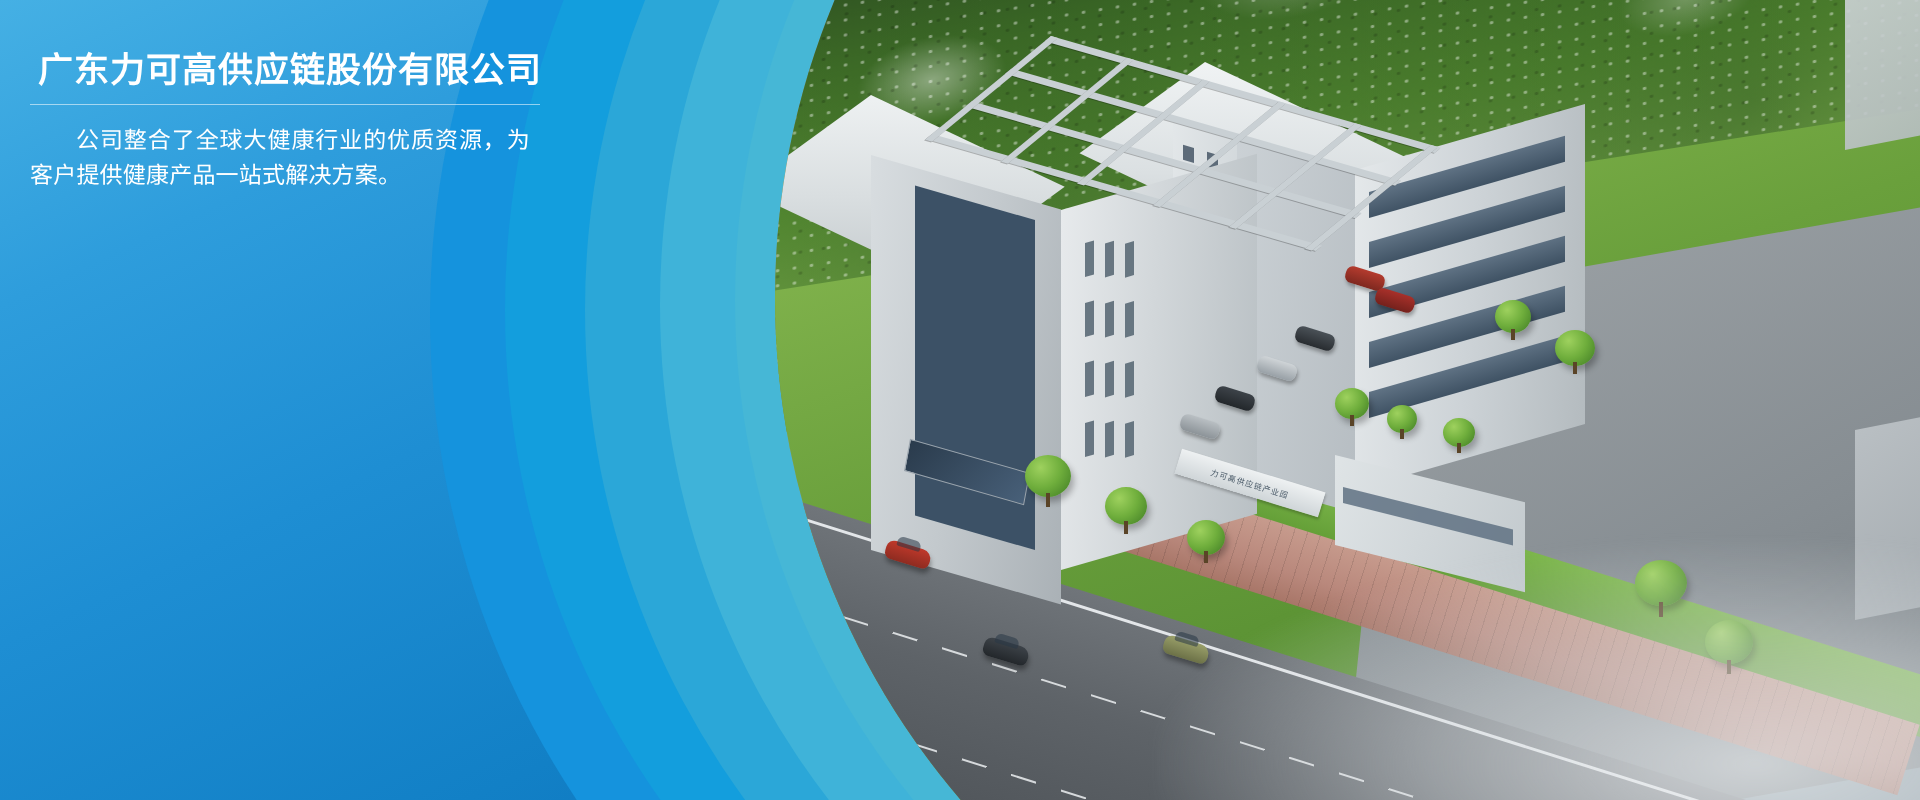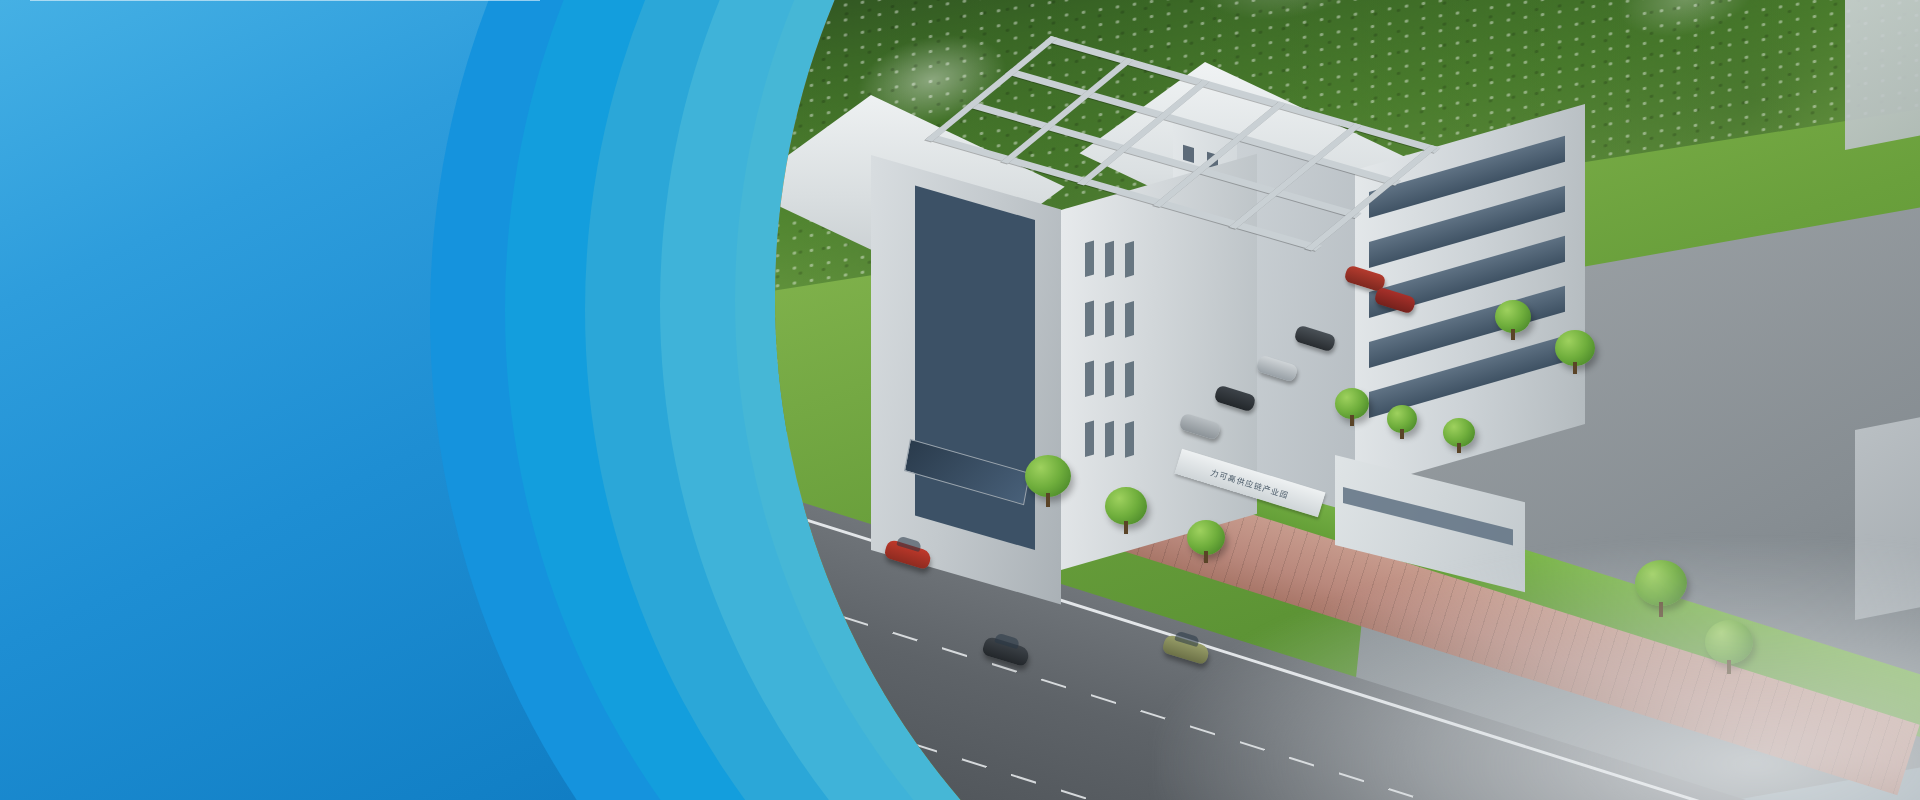--- a/index.html
+++ b/index.html
@@ -529,18 +529,20 @@
         <div class="car olive" style="left:388px;top:640px;transform:rotate(17deg);">
           <div class="cabin"></div>
         </div>
 
         <div class="mist"></div>
       </div>
     </div>
   </div>
 
   <div class="content">
+    <h1 class="title">广东力可高供应链股份有限公司</h1>
     <div class="divider"></div>
     <div class="body">
+      <p class="p">公司整合了全球大健康行业的优质资源，为客户提供健康产品一站式解决方案。</p>
     </div>
   </div>
 
 </div>
 
 </body></html>

